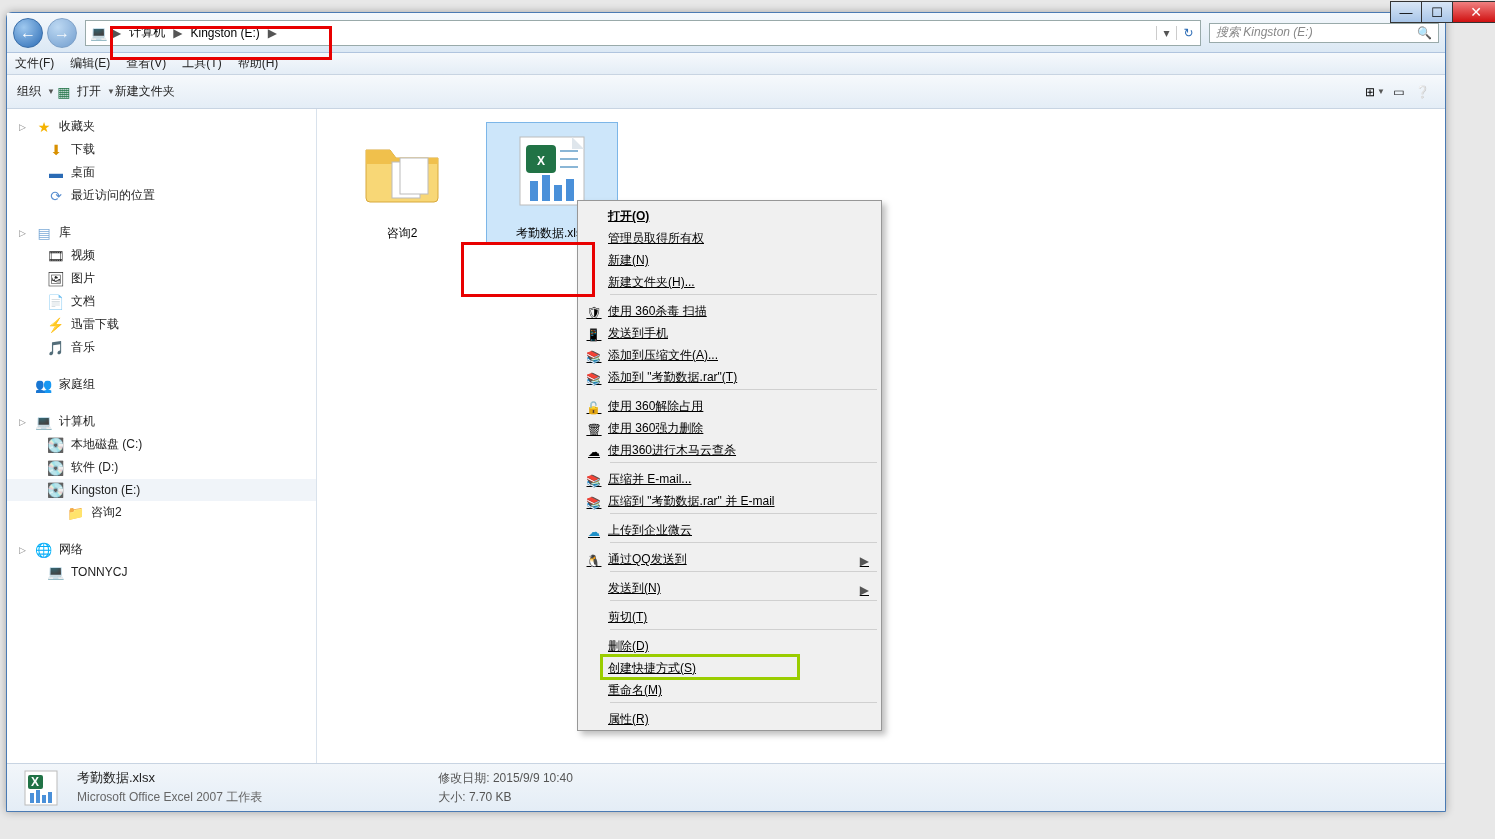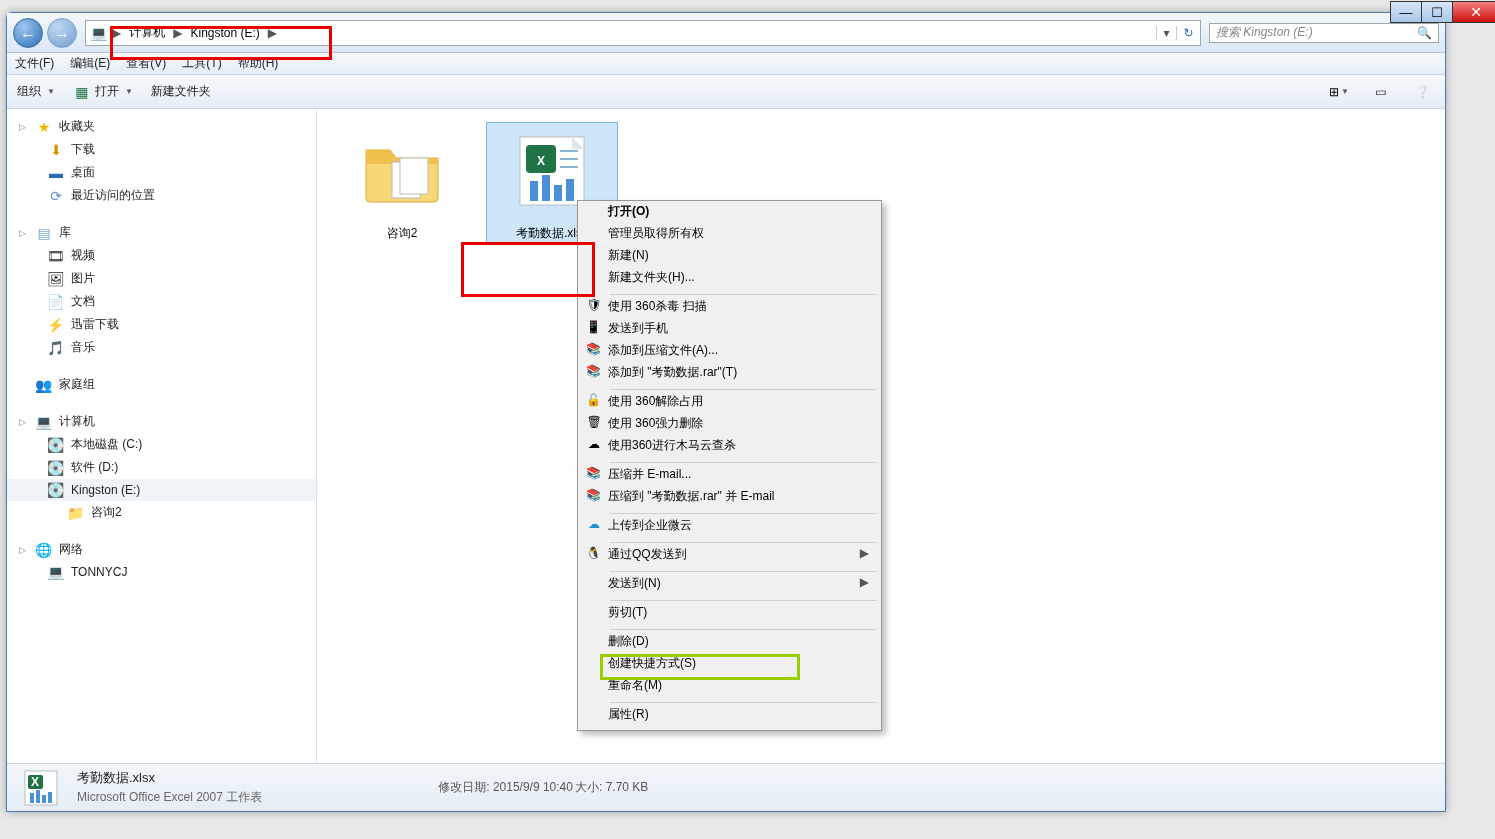--- a/index.html
+++ b/index.html
@@ -28,21 +28,21 @@
 
 
 .hilite-red { position: absolute; border: 3px solid #e80000; pointer-events: none; }
 .hilite-green { position: absolute; border: 3px solid #9acd00; pointer-events: none; }
 
 
 .menubar { height: 22px; background: linear-gradient(#f6f9fc,#e4edf6); border-bottom: 1px solid #c8d4e2; display: flex; align-items: center; padding: 0 8px; gap: 16px; }
 .menubar span { color: #222; }
 
 
-.toolbar { height: 34px; background: linear-gradient(#f6f9fc,#e4edf6); border-bottom: 1px solid #c8d4e2; display: flex; align-items: center; padding: 0 10px; gap: 18px; }
+.toolbar { height: 34px; background: linear-gradient(#f6f9fc,#e4edf6); border-bottom: 1px solid #c8d4e2; display: flex; align-items: center; padding: 0 10px; gap: 0; }
 .toolbar .t-item { display: flex; align-items: center; gap: 4px; color: #222; }
 .toolbar .spacer { flex: 1; }
 .toolbar .t-icon { width: 24px; height: 20px; display: flex; align-items: center; justify-content: center; border: 1px solid transparent; }
 
 
 .body-area { position: absolute; top: 96px; bottom: 48px; left: 0; right: 0; display: flex; }
 .sidebar { width: 310px; background: #fff; border-right: 1px solid #d9e2ec; overflow: hidden; padding: 6px 0; }
 .tree-group { margin-bottom: 14px; }
 .tree-head { display: flex; align-items: center; gap: 6px; padding: 3px 12px; color: #222; }
 .tree-head .exp { width: 10px; color: #888; font-size: 9px; }
@@ -61,33 +61,33 @@
 
 .content { flex: 1; background: #fff; padding: 14px 20px; display: flex; align-items: flex-start; gap: 20px; position: relative; }
 .file-tile { width: 130px; text-align: center; }
 .file-tile.sel { background: #cde6fa; outline: 1px solid #7cb6e8; }
 .big-icon { width: 96px; height: 96px; margin: 0 auto 6px; display: flex; align-items: center; justify-content: center; }
 .folder-icon { width: 80px; height: 70px; }
 .excel-icon { width: 80px; height: 80px; }
 
 
 .ctxmenu { position: absolute; left: 577px; top: 200px; width: 305px; background: #f0f0f0; border: 1px solid #979797; box-shadow: 4px 4px 6px rgba(0,0,0,.25); padding: 2px; }
-.ctxmenu .row { height: 22px; display: flex; align-items: flex-start; padding-right: 10px; }
+.ctxmenu .row { height: 22px; display: flex; align-items: flex-end; padding-right: 10px; text-decoration: underline; }
 .ctxmenu .row .icon-col { width: 28px; display: flex; align-items: center; justify-content: center; }
 .ctxmenu .row .lbl { flex: 1; }
 .ctxmenu .row .sub { color: #555; }
 .ctxmenu .sep { height: 1px; background: #d0d0d0; margin: 3px 2px 3px 30px; }
 
 
 .detailsbar { position: absolute; bottom: 0; left: 0; right: 0; height: 48px; background: linear-gradient(#f2f6fa,#e4edf6); border-top: 1px solid #c8d4e2; display: flex; align-items: center; padding: 0 14px; gap: 16px; }
 .detailsbar .thumb { width: 40px; height: 40px; }
 .detailsbar .meta { display: flex; flex-direction: column; gap: 2px; }
 .detailsbar .meta .fn { color: #222; font-size: 13px; }
 .detailsbar .meta .ft { color: #666; }
-.detailsbar .meta2 { margin-left: 160px; display: flex; flex-direction: row; gap: 2px; color: #555; }
+.detailsbar .meta2 { margin-left: 160px; display: flex; flex-direction: column; gap: 2px; color: #555; }
 
 .drop-tri { font-size: 8px; color: #555; margin-left: 2px; }
 </style>
 </head>
 <body>
 
 <div class="window">
 
   <div class="title-controls">
     <div class="btn min">—</div>

